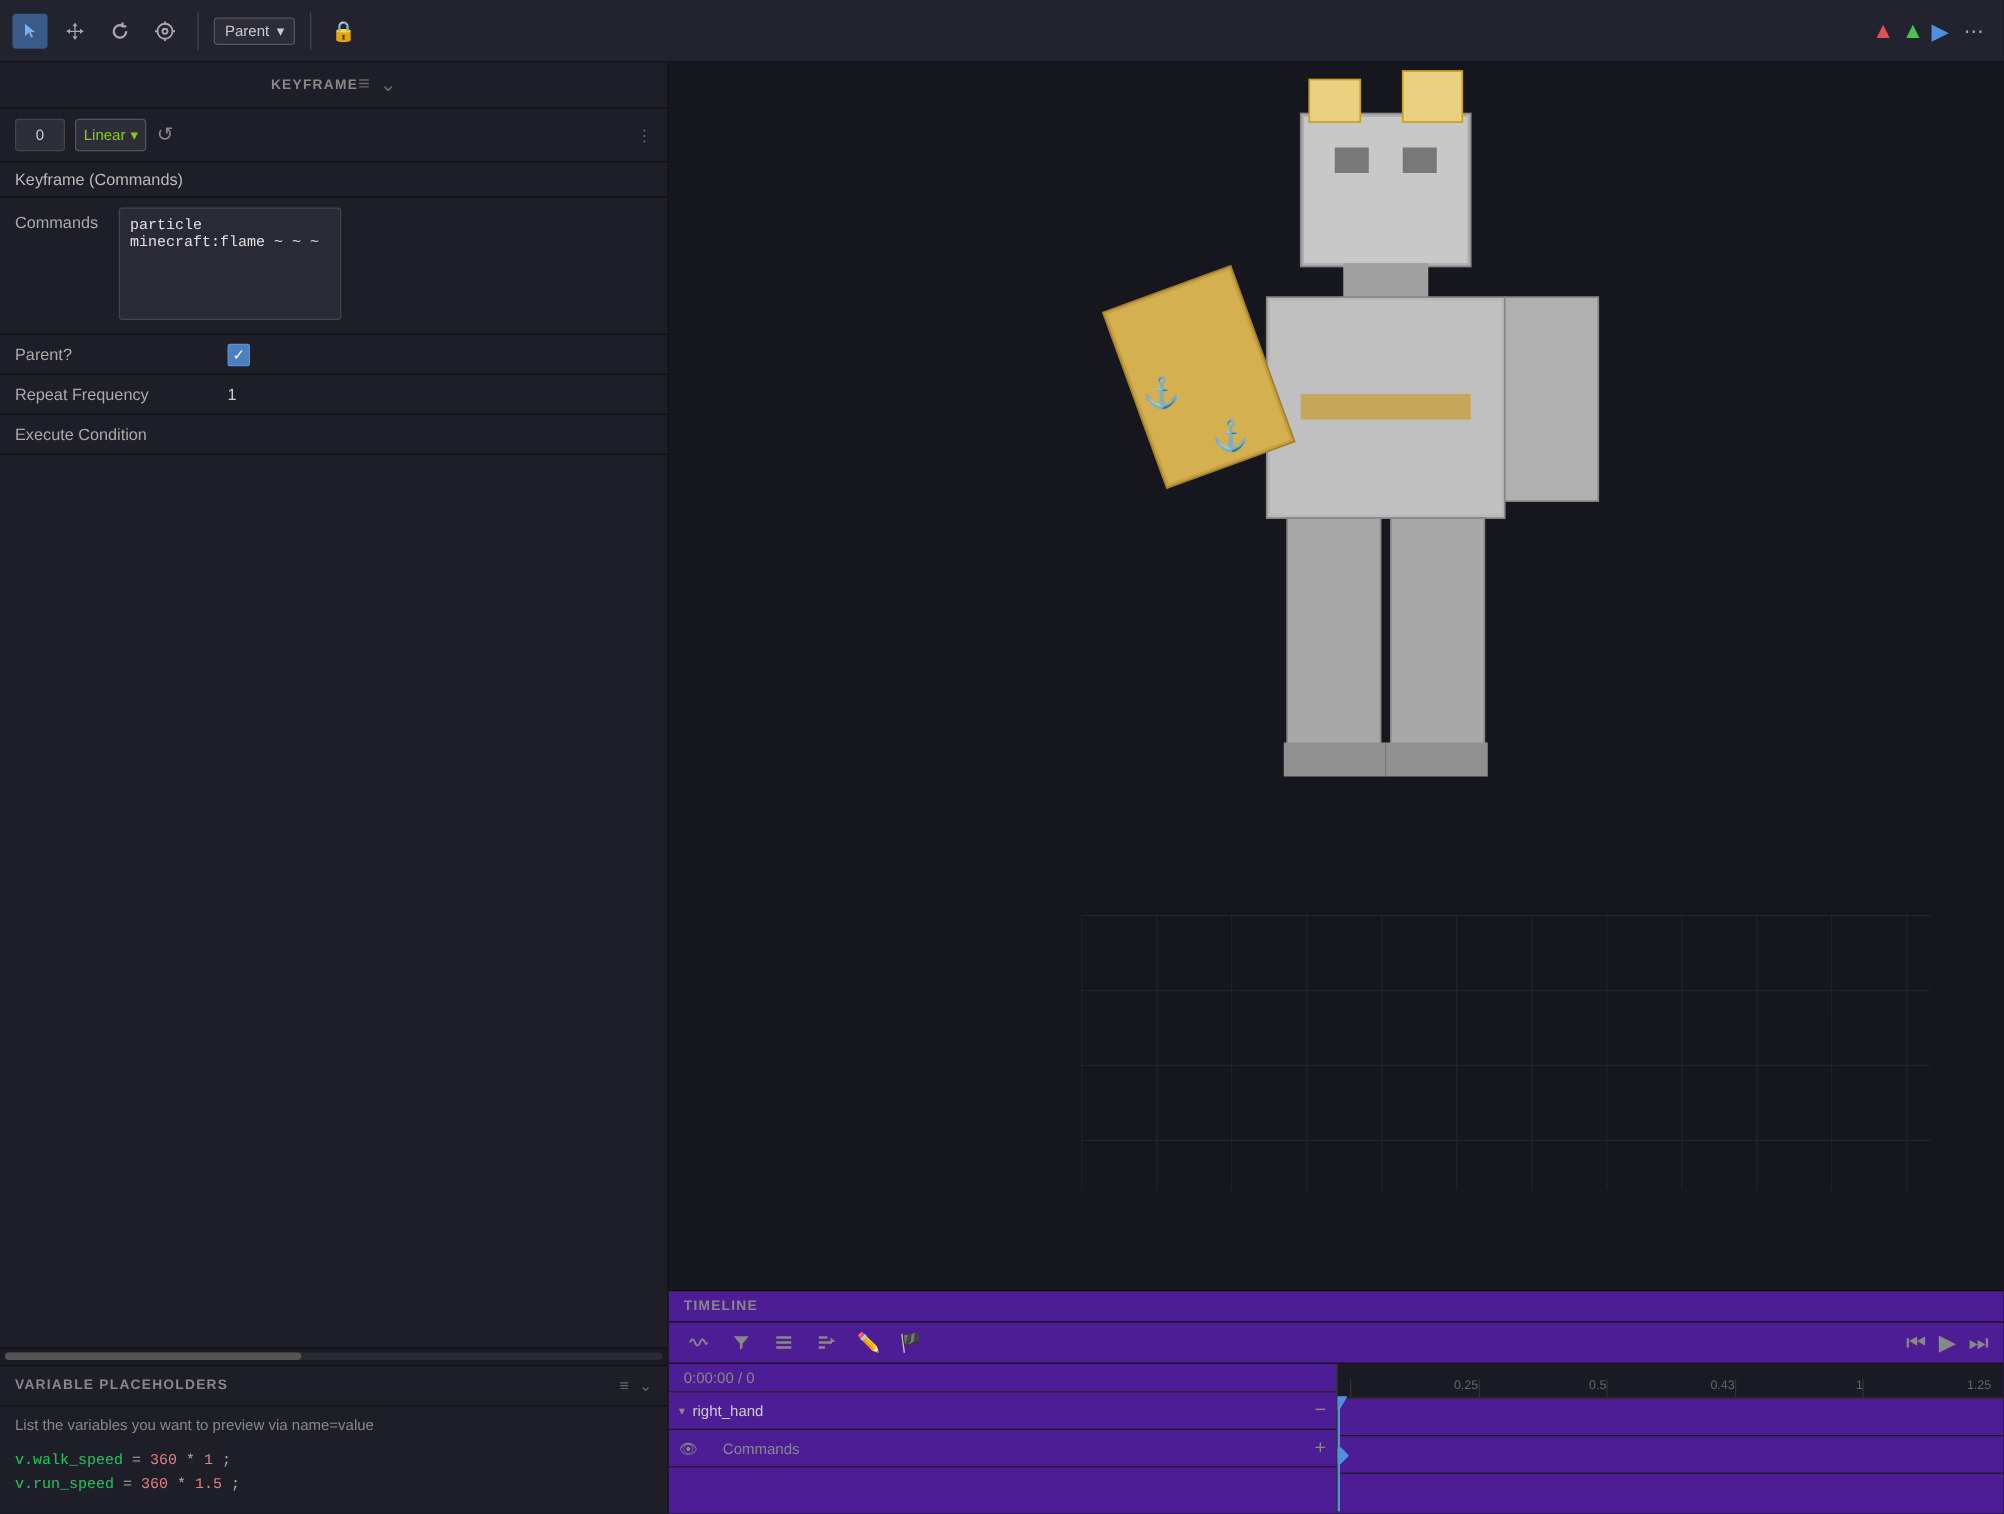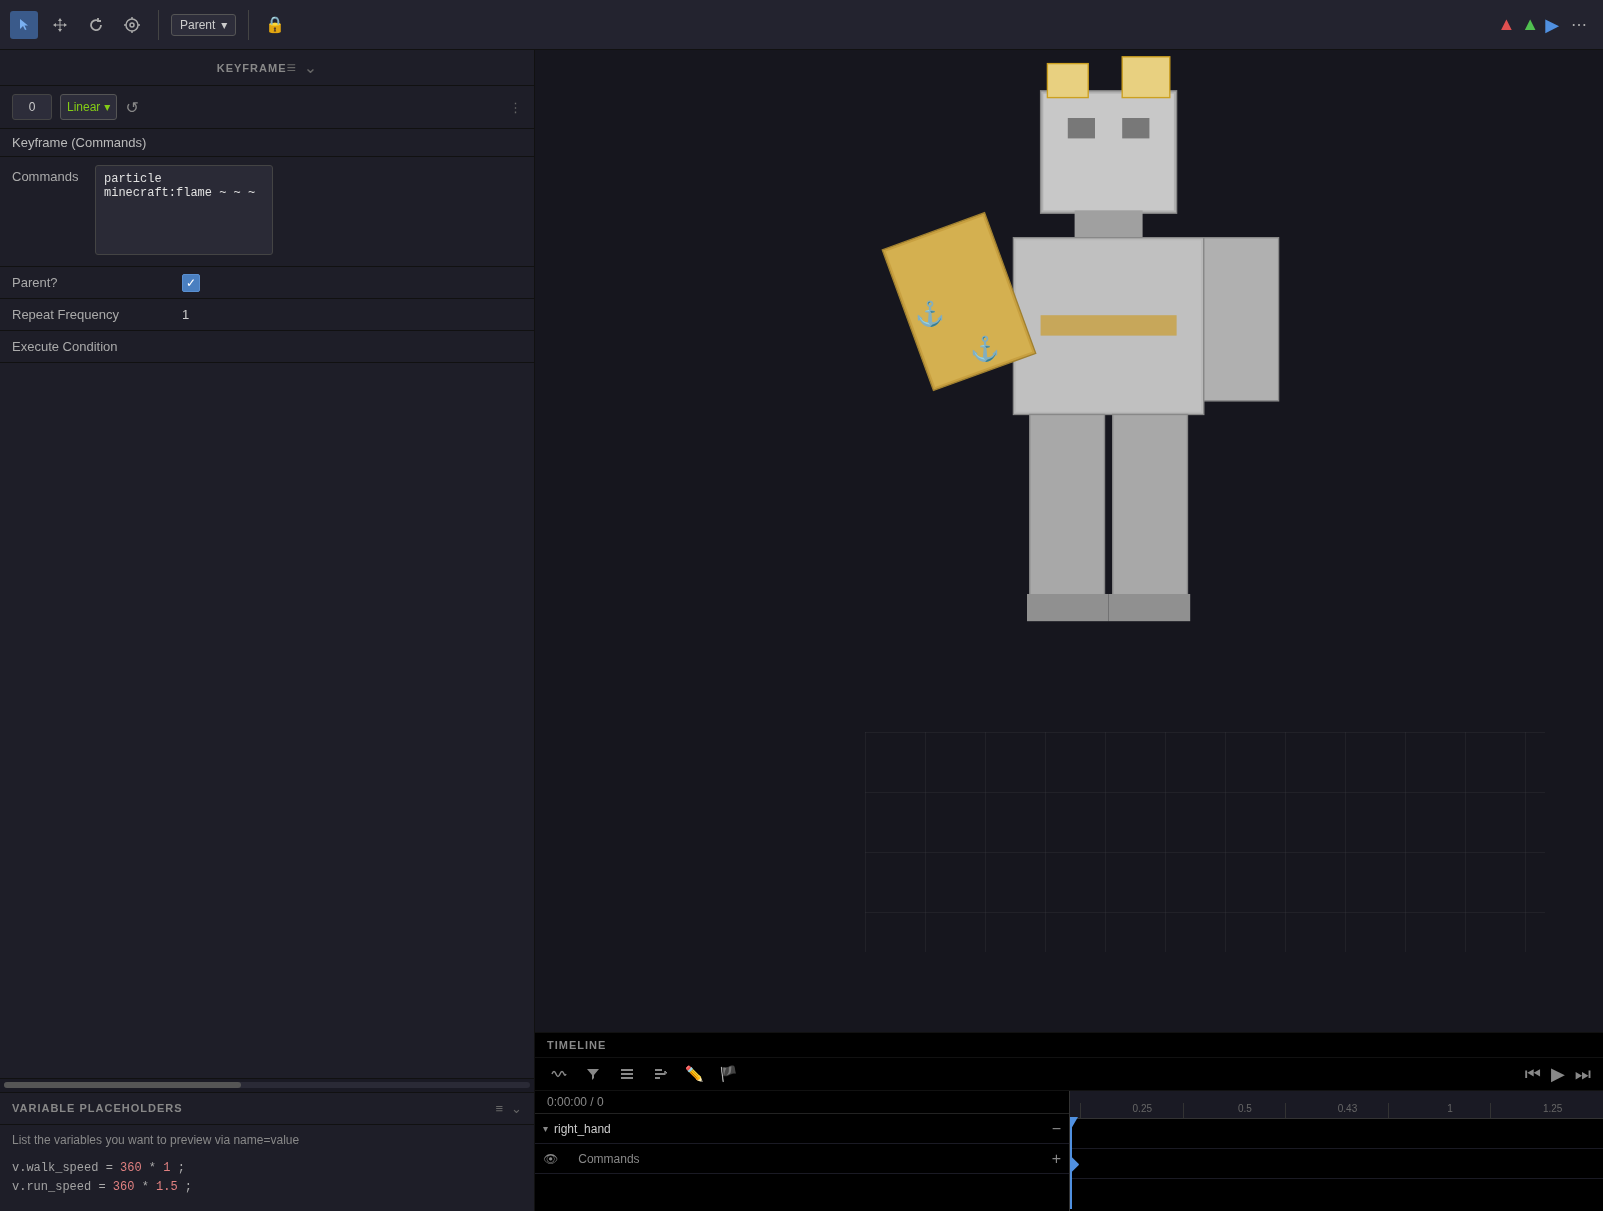--- a/index.html
+++ b/index.html
@@ -260,21 +260,21 @@
       padding: 8px 12px;
       color: #888;
       font-size: 12px;
     }
     .var-code {
       padding: 4px 12px;
       font-family: 'Courier New', monospace;
       font-size: 12px;
       line-height: 1.6;
     }
-    .var-name { color: #a3a3a3; }
+    .var-name { color: #22c55e; }
     .var-equals { color: #aaa; }
     .var-num { color: #e08080; }
     .var-op { color: #aaa; }
 
     
     .viewport {
       flex: 1;
       background: #16161e;
       position: relative;
       overflow: hidden;
@@ -289,21 +289,21 @@
 
     
     .viewport-container {
       flex: 1;
       display: flex;
       flex-direction: column;
     }
 
     
     .timeline-panel {
-      background: #000000;
+      background: #4c1d95;
       border-top: 1px solid #111;
       flex-shrink: 0;
     }
     .timeline-header {
       padding: 6px 12px;
       font-size: 11px;
       font-weight: bold;
       color: #888;
       letter-spacing: 1px;
       text-transform: uppercase;
@@ -388,21 +388,21 @@
       align-items: flex-end;
       height: 28px;
       border-bottom: 1px solid #333;
       background: #1a1a24;
       padding: 0 10px;
       gap: 0;
       position: relative;
     }
     .tl-ruler-mark {
       flex: 1;
-      text-align: center;
+      text-align: right;
       font-size: 10px;
       color: #666;
       padding-bottom: 4px;
       border-left: 1px solid #333;
       padding-left: 21px;
     }
     .tl-track-area {
       position: relative;
       height: 90px;
     }

